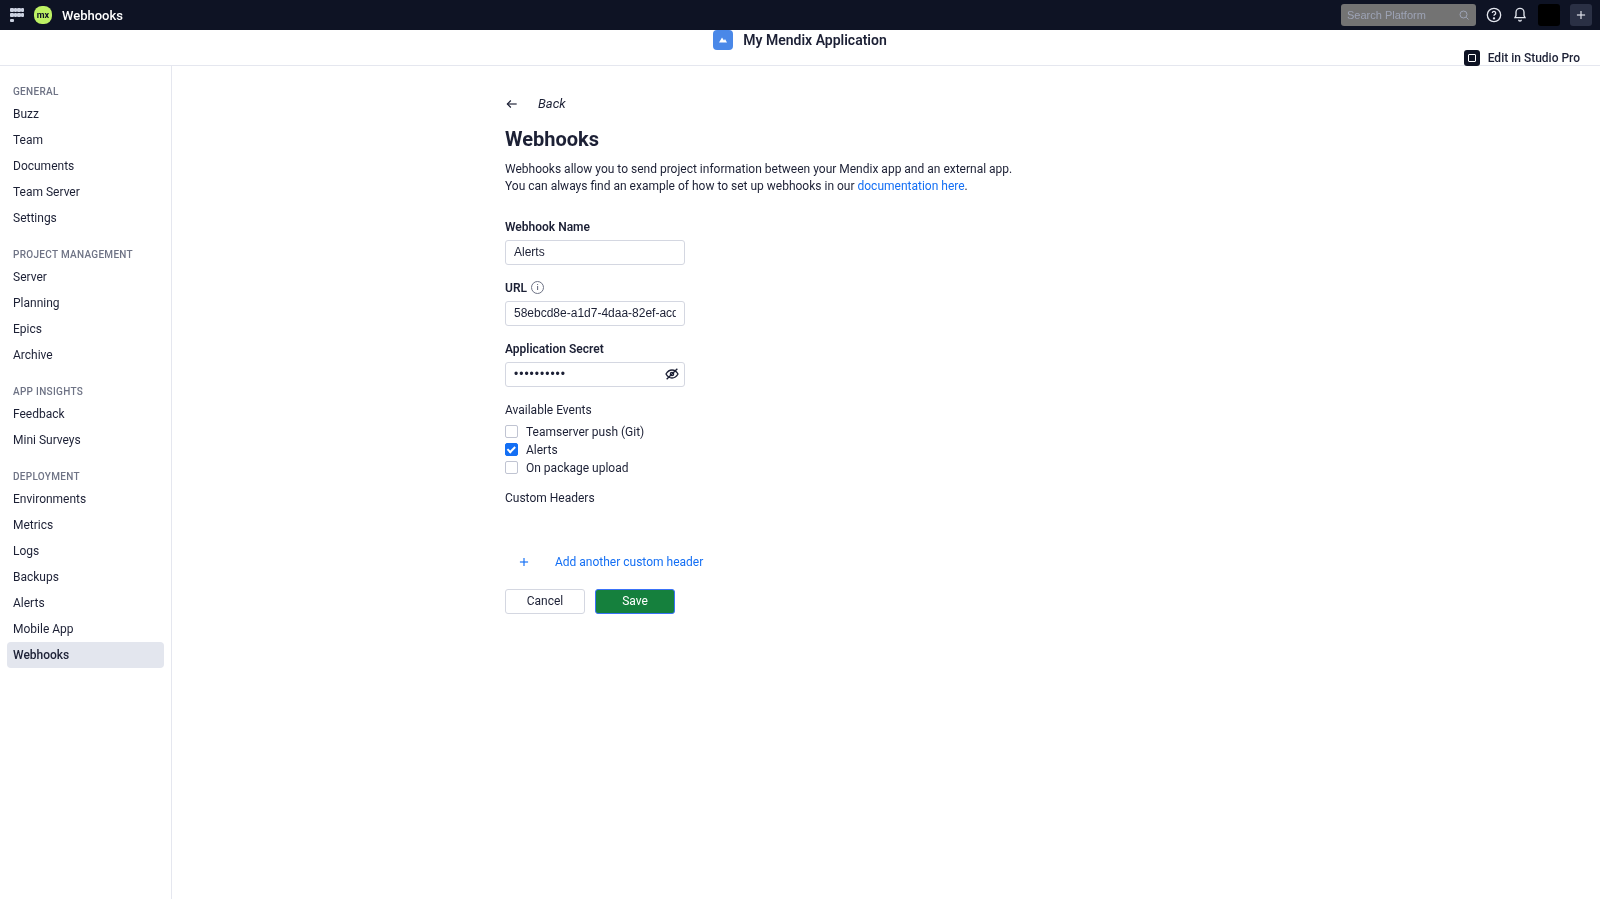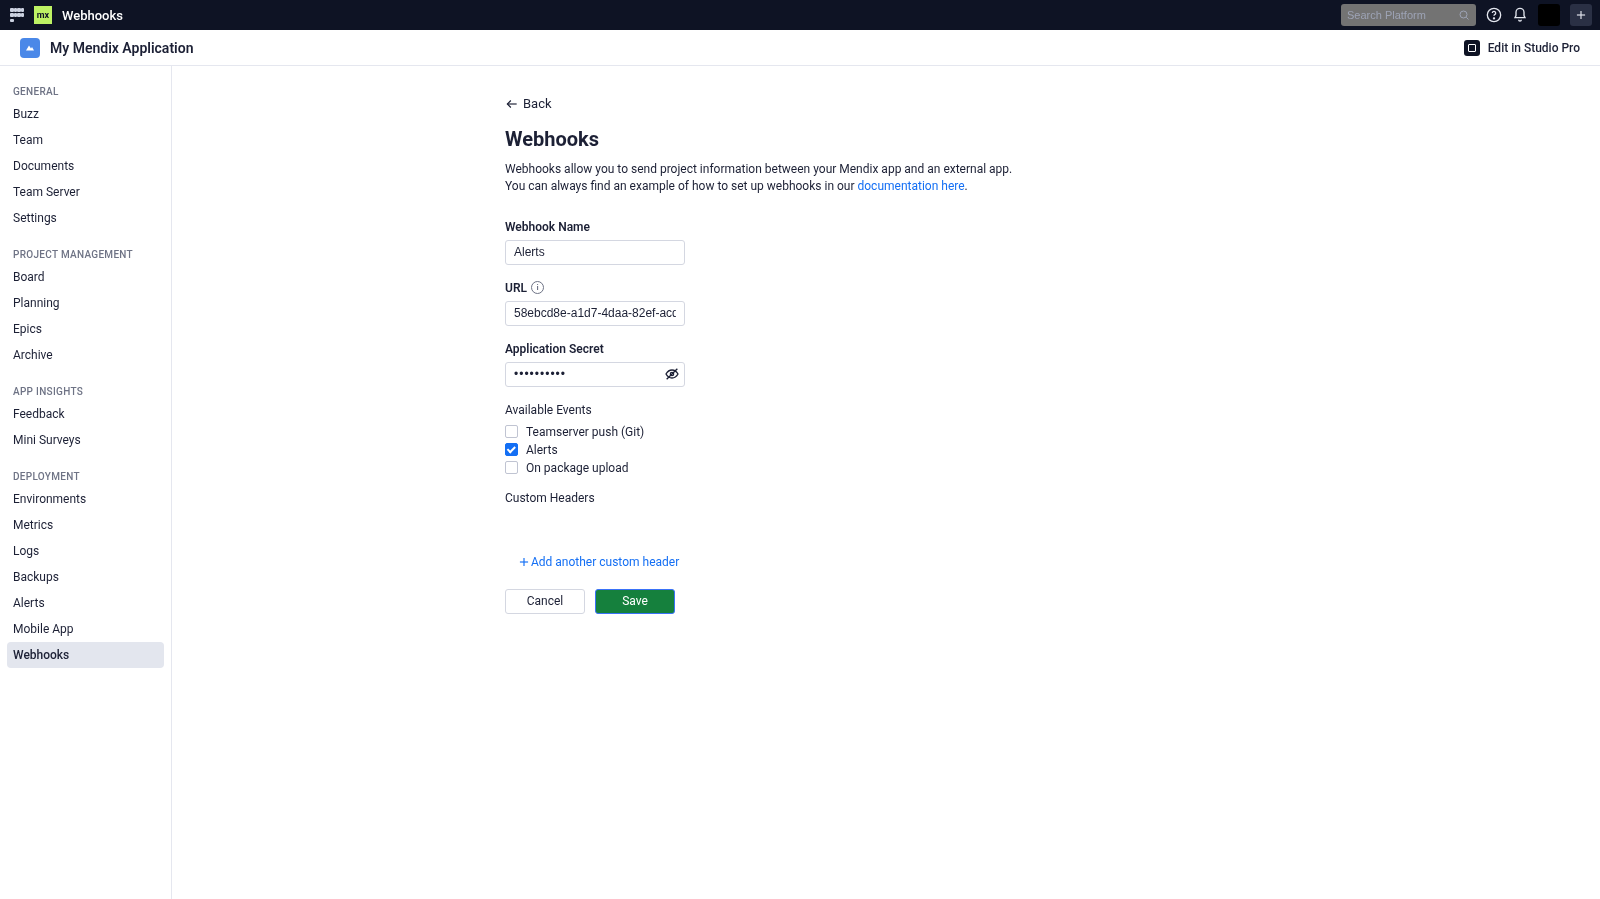--- a/index.html
+++ b/index.html
@@ -22,21 +22,21 @@
     color: #ffffff;
   }
   .topbar-left { display: flex; align-items: center; gap: 10px; }
   .apps-grid-icon {
     width: 14px; height: 14px;
     display: flex; flex-wrap: wrap;
     align-content: space-between; justify-content: space-between;
   }
   .apps-grid-icon span { width:3.5px; height:3.5px; background:#cbd1e0; border-radius:1px; }
   .mx-logo {
-    width: 18px; height: 18px; background:#bef264; border-radius:0;
+    width: 18px; height: 18px; background:#bef264; border-radius:8px;
     color:#0e1324; font-size:9px; font-weight:700;
     display:flex; align-items:center; justify-content:center;
   }
   .topbar-title { font-size:13px; font-weight:500; color:#fff; }
   .topbar-right { margin-left:auto; display:flex; align-items:center; gap:10px; }
   .search-box {
     background:#737373; border-radius:3px; height:22px; width:135px;
     display:flex; align-items:center; padding:0 6px; color:#9da3b5;
   }
   .search-box input {
@@ -50,21 +50,21 @@
   .avatar-sq { width:22px; height:22px; background:#000; border-radius:3px; }
   .plus-btn {
     width:22px; height:22px; background:#2a3044; border-radius:3px;
     display:flex; align-items:center; justify-content:center; color:#e3e6ee; cursor:pointer;
   }
   .plus-btn svg { width:14px; height:14px; }
 
   
   .appheader {
     height: 36px; border-bottom:1px solid #e5e7ef;
-    display:flex; align-items:center; padding:0 20px;
+    display:flex; align-items:center; padding:0 20px;flex-direction:column;
   }
   .appheader-left { display:flex; align-items:center; gap:10px; }
   .app-icon {
     width:20px; height:20px; border-radius:4px; background:#4a88e8;
     display:flex; align-items:center; justify-content:center;
   }
   .app-icon svg { width:12px; height:12px; fill:#fff; }
   .app-title { font-size:14px; font-weight:600; }
   .appheader-right { margin-left:auto; display:flex; align-items:center; gap:8px; cursor:pointer; }
   .studio-icon {
@@ -90,21 +90,21 @@
     font-size:12px; color:#1c2035; padding:6px 6px; border-radius:4px;
     cursor:pointer; display:block;
   }
   .sb-item.active { background:#e3e6ee; font-weight:500; }
   .sb-section { margin-bottom:10px; }
 
   
   .main { flex:1; padding:30px 0 0 0; overflow-y:auto; }
   .content { max-width:900px; margin:0 0 0 333px; }
 
-  .back-row { display:flex; align-items:flex-end; gap:4px; cursor:pointer; margin-bottom:16px; }
+  .back-row { display:flex; align-items:flex-end; gap:19px; cursor:pointer; margin-bottom:16px;font-style:italic; }
   .back-row svg { width:14px; height:14px; }
   .back-text { font-size:13px; color:#1c2035; }
 
   .page-title { font-size:20px; font-weight:700; margin-bottom:10px; }
   .page-desc { font-size:12px; color:#1c2035; line-height:1.45; margin-bottom:24px; }
   .page-desc a { color:#146ff4; text-decoration:none; }
 
   .field-group { margin-bottom:16px; }
   .field-label { font-size:12px; font-weight:600; display:flex; align-items:center; gap:4px; margin-bottom:6px; }
   .info-circle { width:13px; height:13px; border:1px solid #6e7385; border-radius:50%; display:inline-flex; align-items:center; justify-content:center; font-size:8px; color:#6e7385; font-weight:700; }
@@ -121,21 +121,21 @@
   .eye-btn svg{ width:16px; height:16px; }
 
   .check-row { display:flex; align-items:flex-start; gap:8px; margin-bottom:4px; }
   .checkbox { width:13px; height:13px; border:1px solid #c0c4d2; border-radius:2px; background:#fff; display:inline-flex; align-items:center; justify-content:center; cursor:pointer; }
   .checkbox.checked { background:#146ff4; border-color:#146ff4; }
   .checkbox.checked::after { content:""; width:6px; height:3px; border-left:2px solid #fff; border-bottom:2px solid #fff; transform:rotate(-45deg) translate(0,-1px); }
   .check-label { font-size:12px; }
   .field-header { font-size:12px; font-weight:400; margin-bottom:8px; }
 
   .add-header-btn {
-    display:flex; align-items:center; gap:0; color:#146ff4; font-size:12px;
+    display:flex; align-items:center; gap:24px; color:#146ff4; font-size:12px;
     cursor:pointer; padding:2px 0 2px 12px;margin-top:48px;
   }
   .add-header-btn svg{ width:14px;height:14px; stroke:#146ff4; }
 
   .btn-row { display:flex; gap:10px; margin-top:18px; }
   .btn { height:25px; padding:0 16px; border-radius:3px; font-size:12px; cursor:pointer; display:flex; align-items:center; justify-content:center; min-width:80px; }
   .btn-secondary { background:#fff; border:1px solid #d4d7e1; color:#1c2035; }
   .btn-primary { background:#15803d; border:1px solid #3a72f8; color:#fff; }
 </style>
 </head>
@@ -211,21 +211,21 @@
       <div class="sb-section">
         <div class="sb-section-label">GENERAL</div>
         <div class="sb-item">Buzz</div>
         <div class="sb-item">Team</div>
         <div class="sb-item">Documents</div>
         <div class="sb-item">Team Server</div>
         <div class="sb-item">Settings</div>
       </div>
       <div class="sb-section">
         <div class="sb-section-label">PROJECT MANAGEMENT</div>
-        <div class="sb-item">Board</div>
+        <div class="sb-item">Server</div>
         <div class="sb-item">Planning</div>
         <div class="sb-item">Epics</div>
         <div class="sb-item">Archive</div>
       </div>
       <div class="sb-section">
         <div class="sb-section-label">APP INSIGHTS</div>
         <div class="sb-item">Feedback</div>
         <div class="sb-item">Mini Surveys</div>
       </div>
       <div class="sb-section">

